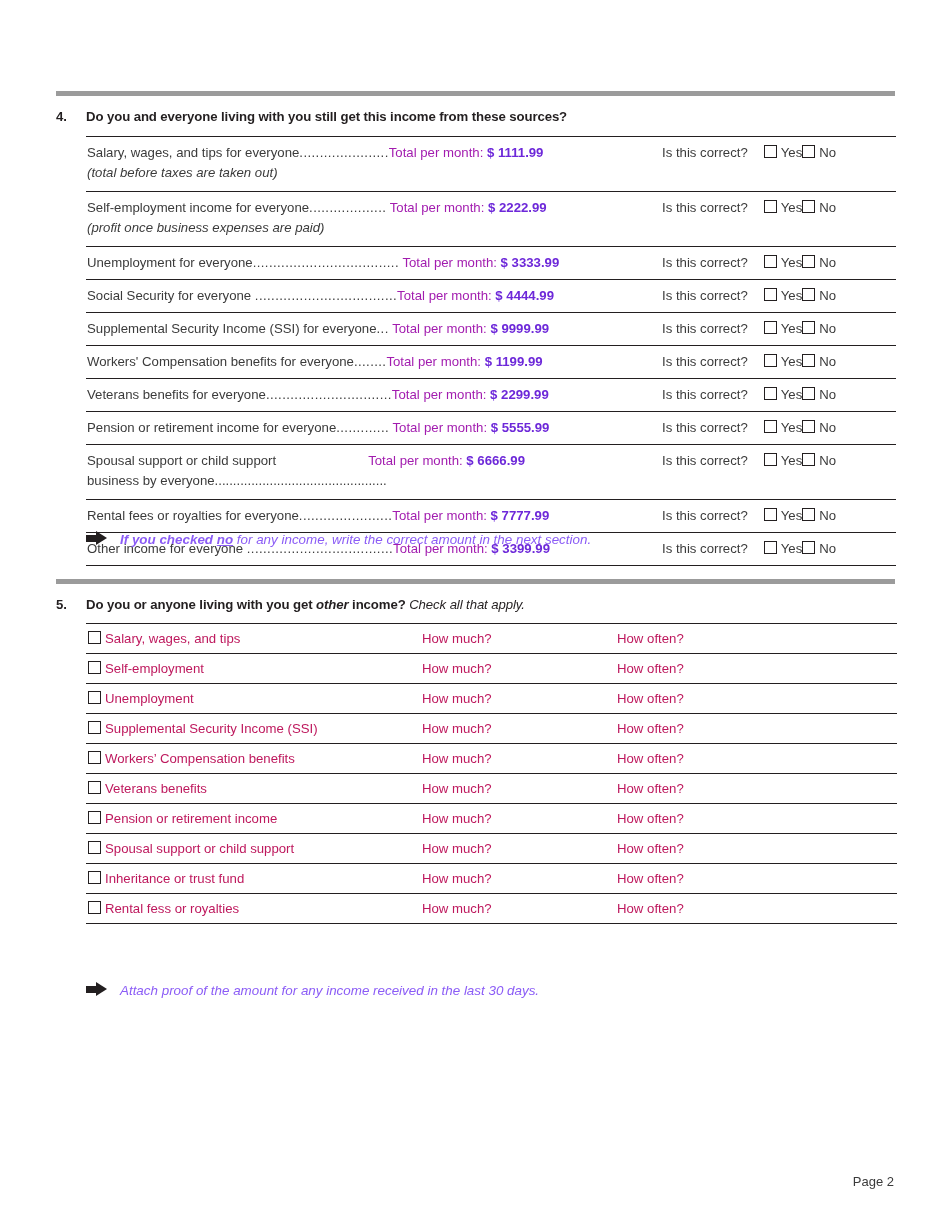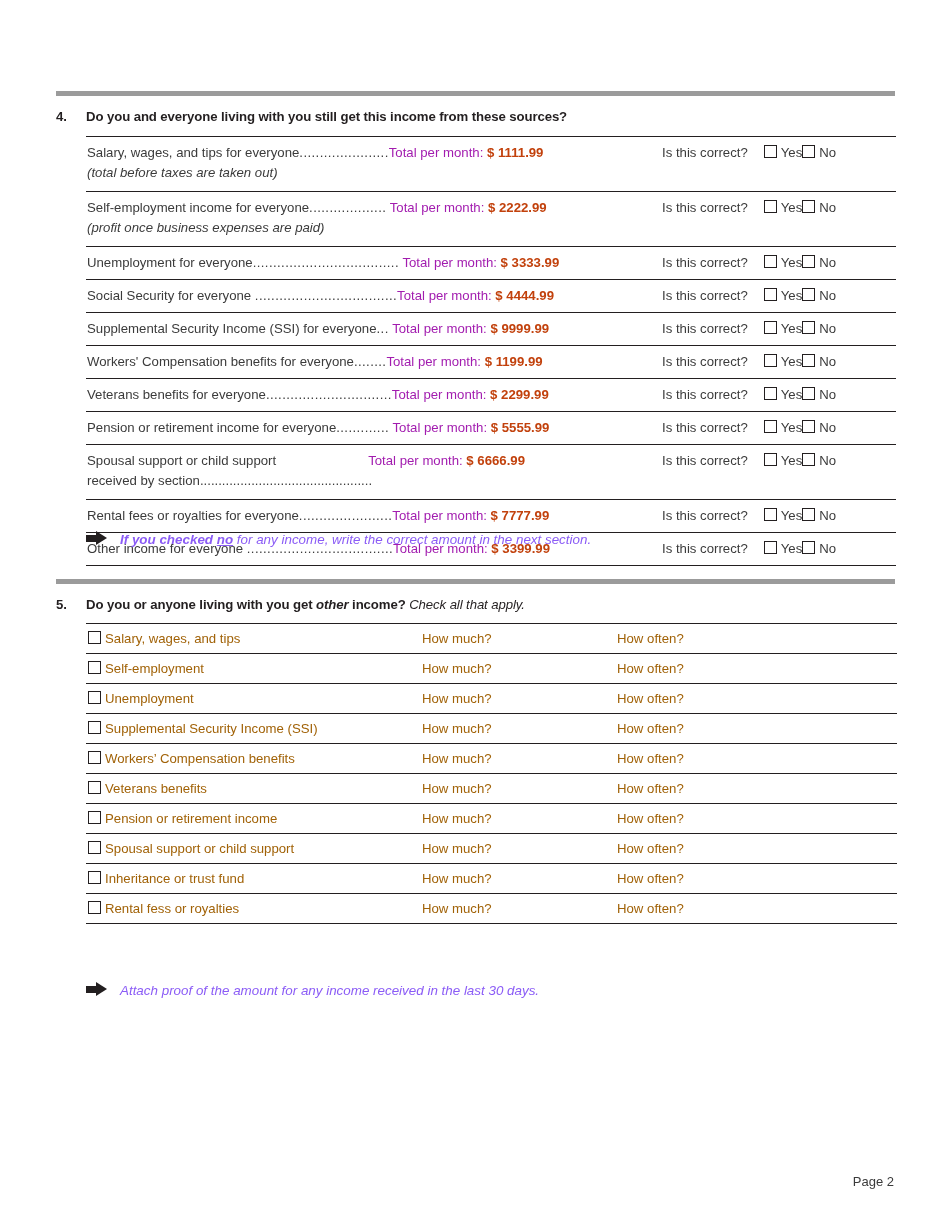--- a/index.html
+++ b/index.html
@@ -92,21 +92,21 @@
     height: 22px;
     line-height: 18px;
     padding-bottom: 5px;
     font-style: italic;
     white-space: nowrap;
   }
   .rowpad { padding-bottom: 5px; }
 
   .dots { letter-spacing: 0.4px; }
   .tpm  { color: #a21caf; }
-  .amt  { font-weight: bold; color: #c2410c; }
+  .amt  { font-weight: bold; color: #6d28d9; }
 
   .checkcell {
     height: 22px;
     line-height: 22px;
     padding-top: 5px;
     padding-left: 22px;
     white-space: nowrap;
   }
   .cbox {
     display: inline-block;
@@ -162,21 +162,21 @@
     left: 86px;
     width: 809px;
     border-collapse: collapse;
     table-layout: fixed;
   }
   .tbl5 td {
     border-top: 1.2px solid #231f20;
     padding: 0;
     height: 29px;
     font-size: 13.2px;
-    color: #a16207;
+    color: #be185d;
     white-space: nowrap;
     vertical-align: middle;
   }
   .tbl5 tr:last-child td { border-bottom: 1.2px solid #231f20; }
   .c5-label { width: 334px; padding-left: 2px !important; }
   .c5-much  { width: 195px; }
   .c5-often { width: 280px; }
 
   .blankline {
     display: inline-block;
@@ -271,21 +271,21 @@
           <td class="c-desc">
             <div class="line1 rowpad"><span>Pension or retirement income for everyone</span><span class="dots">.............</span><span class="tpm"> Total per month:</span><span class="amt"> $ 5555.99</span></div>
           </td>
           <td class="c-check">
             <div class="checkcell"><span style="margin-right: 16px;">Is this correct?</span><span class="yn"><span class="cbox"></span><span>Yes</span></span><span class="yn"><span class="cbox"></span><span>No</span></span></div>
           </td>
         </tr>
         <tr>
           <td class="c-desc">
             <div class="line1"><span style="margin-right: 92px;">Spousal support or child support</span><span class="dots"></span><span class="tpm">Total per month:</span><span class="amt"> $ 6666.99</span></div>
-            <div class="line2" style="font-style: normal;">received by section...............................................</div>
+            <div class="line2" style="font-style: normal;">business by everyone...............................................</div>
           </td>
           <td class="c-check">
             <div class="checkcell"><span style="margin-right: 16px;">Is this correct?</span><span class="yn"><span class="cbox"></span><span>Yes</span></span><span class="yn"><span class="cbox"></span><span>No</span></span></div>
           </td>
         </tr>
         <tr>
           <td class="c-desc">
             <div class="line1 rowpad"><span>Rental fees or royalties for everyone</span><span class="dots">.......................</span><span class="tpm">Total per month:</span><span class="amt"> $ 7777.99</span></div>
           </td>
           <td class="c-check">

